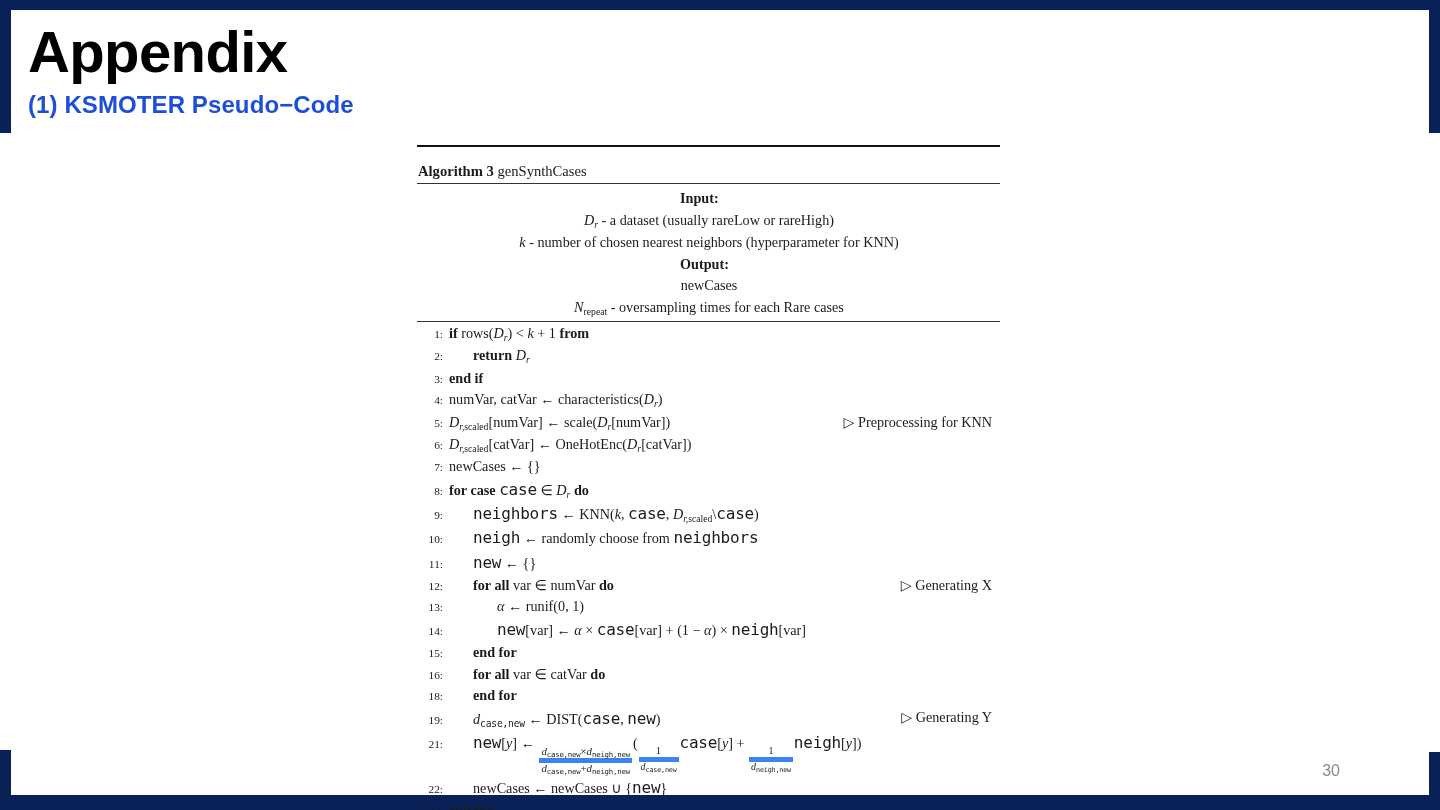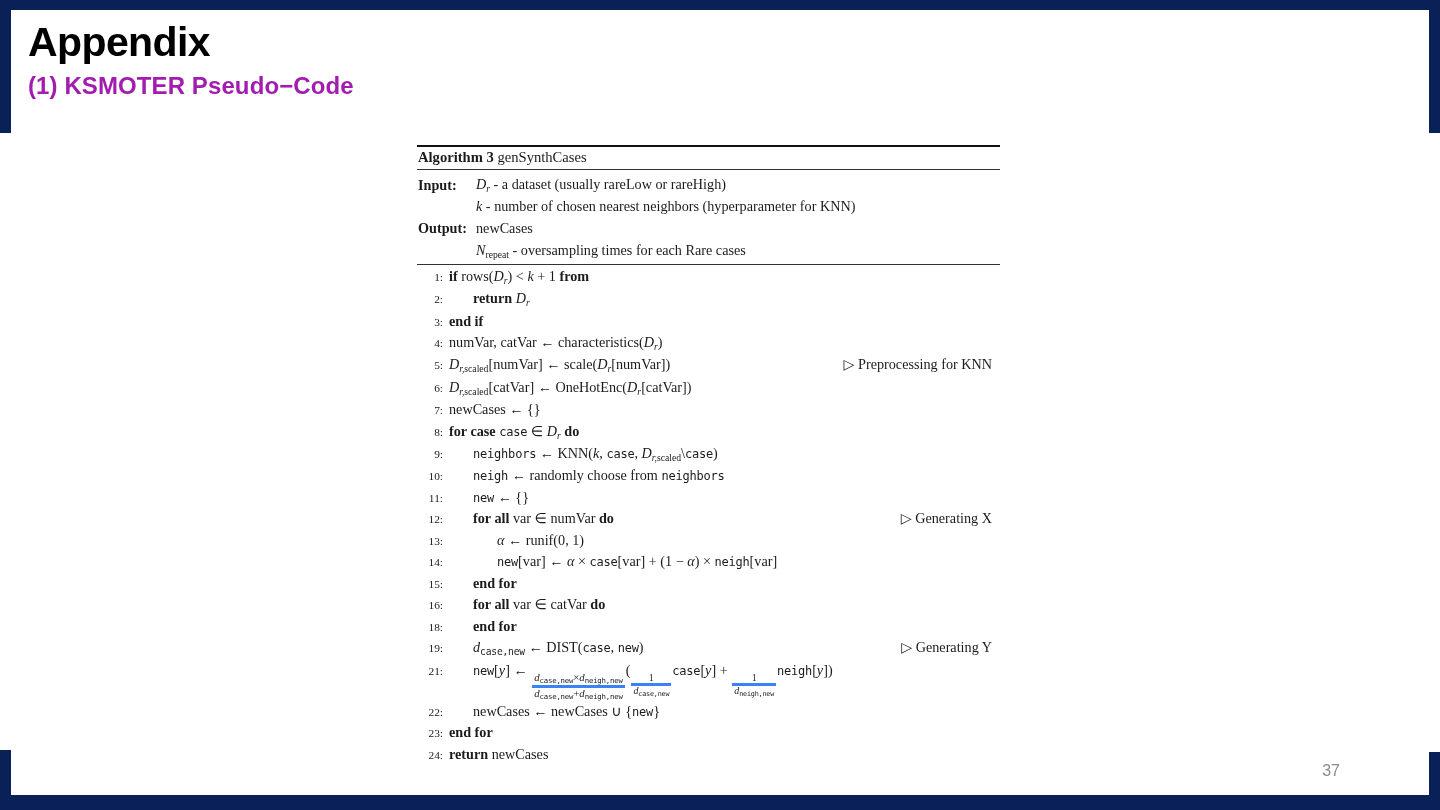--- a/index.html
+++ b/index.html
@@ -25,31 +25,31 @@
   #bar-right-lower { left: 1429px; top: 752px; width: 11px; height: 58px; }
   #bar-bottom { left: 0; top: 795px; width: 1440px; height: 15px; }
 
   
   #heading-block {
     position: absolute;
     left: 28px;
     top: 20px;
   }
   #page-title {
-    font-size: 41px;
+    font-size: 58px;
     font-weight: bold;
     color: #000000;
     line-height: 1.12;
     letter-spacing: -0.6px;
     margin: 0;
   }
   #page-subtitle {
     font-size: 24px;
     font-weight: bold;
-    color: #a21caf;
+    color: #1d4ed8;
     line-height: 1.2;
     margin: 6px 0 0 0;
     letter-spacing: 0.1px;
   }
 
   
   #algorithm-block {
     position: absolute;
     left: 417px;
     top: 145px;
@@ -57,29 +57,31 @@
     font-family: "Liberation Serif", serif;
     color: #1b1b1b;
     font-size: 14.2px;
   }
   .rule-thick { border-top: 2.2px solid #111; height: 0; }
   .rule-thin  { border-top: 1px solid #333; height: 0; }
 
   #algo-title-row {
     padding: 2px 0 3px 1px;
     font-size: 14.6px;
+    margin-top: 14px;
   }
   #algo-title-row .kw { font-weight: bold; }
 
   .io-block { padding: 4px 0 2px 1px; }
   .io-row {
     display: flex;
-    align-items: flex-end;
+    align-items: center;
     line-height: 1.52;
     white-space: nowrap;
+    flex-direction: column;
   }
   .io-label { font-weight: bold; width: 58px; flex: none; }
   .io-indent { width: 58px; flex: none; }
 
   #algo-lines { padding: 1px 0 3px 0; }
   .algo-line {
     display: flex;
     align-items: baseline;
     line-height: 1.515;
     white-space: nowrap;
@@ -100,21 +102,21 @@
     top: 0;
     white-space: nowrap;
   }
   .ind1 { padding-left: 24px; }
   .ind2 { padding-left: 48px; }
 
   
   .bf { font-weight: bold; }
   .mono {
     font-family: "DejaVu Sans Mono", "Liberation Mono", monospace;
-    font-size: 12px;
+    font-size: 16px;
     letter-spacing: -0.2px;
   }
   .it { font-style: italic; }
   .cal { font-style: italic; font-family: "Liberation Serif", serif; }
   .sub {
     font-size: 0.68em;
     vertical-align: -0.28em;
     font-style: normal;
   }
   .sub-it { font-size: 0.68em; vertical-align: -0.28em; font-style: italic; }
@@ -122,21 +124,21 @@
   
   .frac {
     display: inline-flex;
     flex-direction: column;
     vertical-align: -0.62em;
     text-align: center;
     font-size: 0.76em;
     line-height: 1.05;
     margin: 0 1px;
   }
-  .frac > .num { border-bottom: 3px solid #3b82f6; padding: 0 2px 0px 2px; }
+  .frac > .num { border-bottom: 5px solid #3b82f6; padding: 0 2px 0px 2px; }
   .frac > .den { padding: 0px 2px 0 2px; }
   .frac-sm { font-size: 0.70em; }
 
   
   #page-number {
     position: absolute;
     right: 100px;
     top: 762px;
     font-size: 16px;
     color: #8a8a8a;
@@ -318,13 +320,13 @@
 
     <div class="algo-line">
       <span class="ln">24:</span>
       <span class="body"><span class="bf">return</span> newCases</span>
     </div>
 
   </div>
 
 </div>
 
-<div id="page-number">37</div>
+<div id="page-number">30</div>
 
 </body></html>

